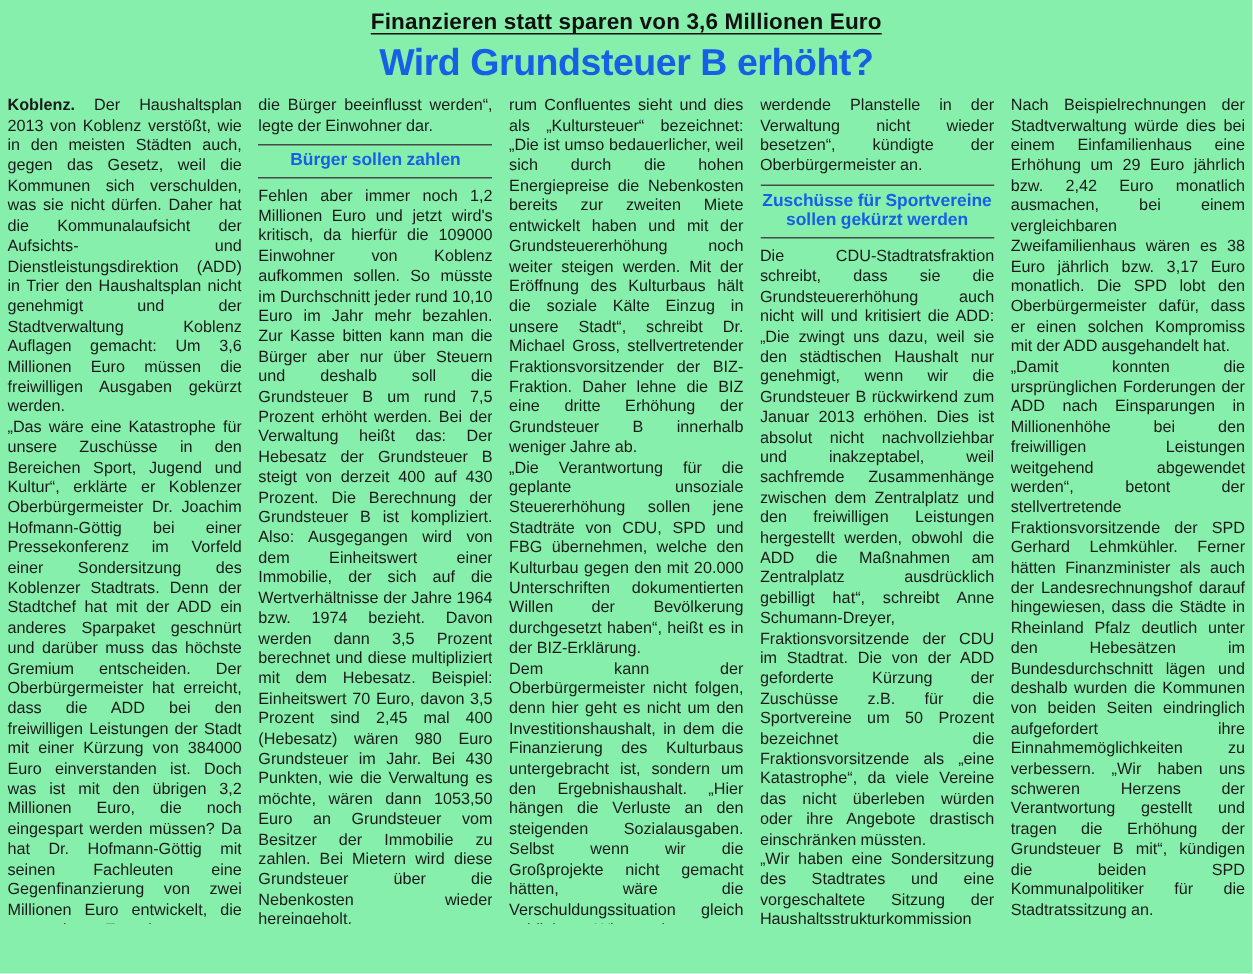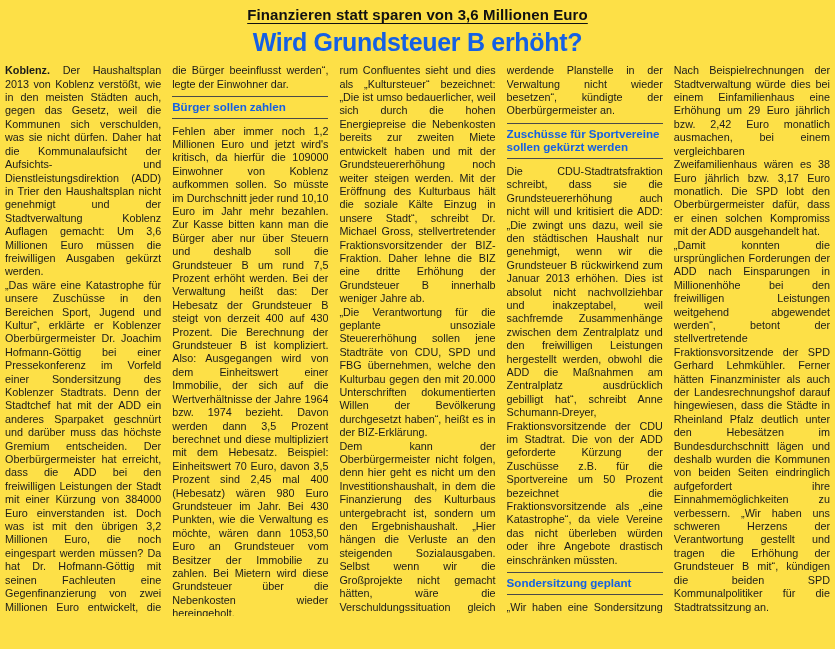--- a/index.html
+++ b/index.html
@@ -1,20 +1,20 @@
 <!DOCTYPE html>
 <html lang="de"><head>
 <meta charset="utf-8">
 <style>
   * { margin: 0; padding: 0; box-sizing: border-box; }
   html, body { background: #ffffff; }
   .page {
     width: 835px;
     height: 649px;
-    background: #fde047;
+    background: #86efac;
     font-family: "Liberation Sans", sans-serif;
     color: #1a1a1a;
     overflow: hidden;
     position: relative;
   }
   .masthead { text-align: center; padding-top: 6px; }
   .kicker {
     display: inline-block;
     font-size: 15px;
     font-weight: 600;
@@ -55,21 +55,21 @@
     -webkit-hyphens: auto;
     word-spacing: -0.2px;
   }
   .para { margin: 0; }
   .dateline { font-weight: bold; }
   .subhead {
     border-top: 1px solid #4a4a4a;
     border-bottom: 1px solid #4a4a4a;
     margin: 5px 0 6px 0;
     padding: 3px 0 4px 0;
-    text-align: left;
+    text-align: center;
     color: #1560e4;
     font-weight: bold;
     font-size: 11.6px;
     line-height: 13.5px;
     hyphens: none;
   }
 </style>
 </head>
 <body>
 
@@ -99,21 +99,20 @@
     <div class="col">
       <p class="para">rum Confluentes sieht und dies als „Kultursteuer“ bezeichnet: „Die ist umso bedauerlicher, weil sich durch die hohen Energiepreise die Nebenkosten bereits zur zweiten Miete entwickelt haben und mit der Grundsteuererhöhung noch weiter steigen werden. Mit der Eröffnung des Kulturbaus hält die soziale Kälte Einzug in unsere Stadt“, schreibt Dr. Michael Gross, stellvertretender Fraktionsvorsitzender der BIZ-Fraktion. Daher lehne die BIZ eine dritte Erhöhung der Grundsteuer B innerhalb weniger Jahre ab.</p>
       <p class="para">„Die Verantwortung für die geplante unsoziale Steuererhöhung sollen jene Stadträte von CDU, SPD und FBG übernehmen, welche den Kulturbau gegen den mit 20.000 Unterschriften dokumentierten Willen der Bevölkerung durchgesetzt haben“, heißt es in der BIZ-Erklärung.</p>
       <p class="para">Dem kann der Oberbürgermeister nicht folgen, denn hier geht es nicht um den Investitionshaushalt, in dem die Finanzierung des Kulturbaus untergebracht ist, sondern um den Ergebnishaushalt. „Hier hängen die Verluste an den steigenden Sozialausgaben. Selbst wenn wir die Großprojekte nicht gemacht hätten, wäre die Verschuldungssituation gleich geblieben. Wir werden vorerst keine Großprojekte mehr in Angriff nehmen, denn wir konsolidieren jetzt den Haushalt, um 2016 die schwarze Null zu erreichen. So wollen wir auch jede zweite frei-</p>
     </div>
 
     <div class="col">
       <p class="para">werdende Planstelle in der Verwaltung nicht wieder besetzen“, kündigte der Oberbürgermeister an.</p>
       <div class="subhead">Zuschüsse für Sportvereine sollen gekürzt werden</div>
       <p class="para">Die CDU-Stadtratsfraktion schreibt, dass sie die Grundsteuererhöhung auch nicht will und kritisiert die ADD: „Die zwingt uns dazu, weil sie den städtischen Haushalt nur genehmigt, wenn wir die Grundsteuer B rückwirkend zum Januar 2013 erhöhen. Dies ist absolut nicht nachvollziehbar und inakzeptabel, weil sachfremde Zusammenhänge zwischen dem Zentralplatz und den freiwilligen Leistungen hergestellt werden, obwohl die ADD die Maßnahmen am Zentralplatz ausdrücklich gebilligt hat“, schreibt Anne Schumann-Dreyer, Fraktionsvorsitzende der CDU im Stadtrat. Die von der ADD geforderte Kürzung der Zuschüsse z.B. für die Sportvereine um 50 Prozent bezeichnet die Fraktionsvorsitzende als „eine Katastrophe“, da viele Vereine das nicht überleben würden oder ihre Angebote drastisch einschränken müssten.</p>
-      <div class="subhead">Sondersitzung geplant</div>
       <p class="para">„Wir haben eine Sondersitzung des Stadtrates und eine vorgeschaltete Sitzung der Haushaltsstrukturkommission beantragt, um sicherzustellen, dass es wirklich keine andere Möglichkeit gibt“, ergänzt der stellvertretende CDU-Fraktionsvorsitzende Andreas Biebricher. Die SPD Ratsfraktion</p>
     </div>
 
     <div class="col">
       <p class="para">Nach Beispielrechnungen der Stadtverwaltung würde dies bei einem Einfamilienhaus eine Erhöhung um 29 Euro jährlich bzw. 2,42 Euro monatlich ausmachen, bei einem vergleichbaren Zweifamilienhaus wären es 38 Euro jährlich bzw. 3,17 Euro monatlich. Die SPD lobt den Oberbürgermeister dafür, dass er einen solchen Kompromiss mit der ADD ausgehandelt hat.</p>
       <p class="para"><span>„Damit konnten die ursprünglichen Forderungen der ADD nach Einsparungen in Millionenhöhe bei den freiwilligen Leistungen weitgehend abgewendet werden“, betont der stellvertretende Fraktionsvorsitzende der SPD Gerhard Lehmkühler. Ferner hätten Finanzminister als auch der Landesrechnungshof darauf hingewiesen, dass die Städte in Rheinland Pfalz deutlich unter den Hebesätzen im Bundesdurchschnitt lägen und deshalb wurden die Kommunen von beiden Seiten eindringlich aufgefordert ihre Einnahmemöglichkeiten zu verbessern. „Wir haben uns schweren Herzens der Verantwortung gestellt und tragen die Erhöhung der Grundsteuer B mit“, kündigen die beiden SPD Kommunalpolitiker für die Stadtratssitzung an.</span> </p>
     </div>
 
   </div>
 </div>

